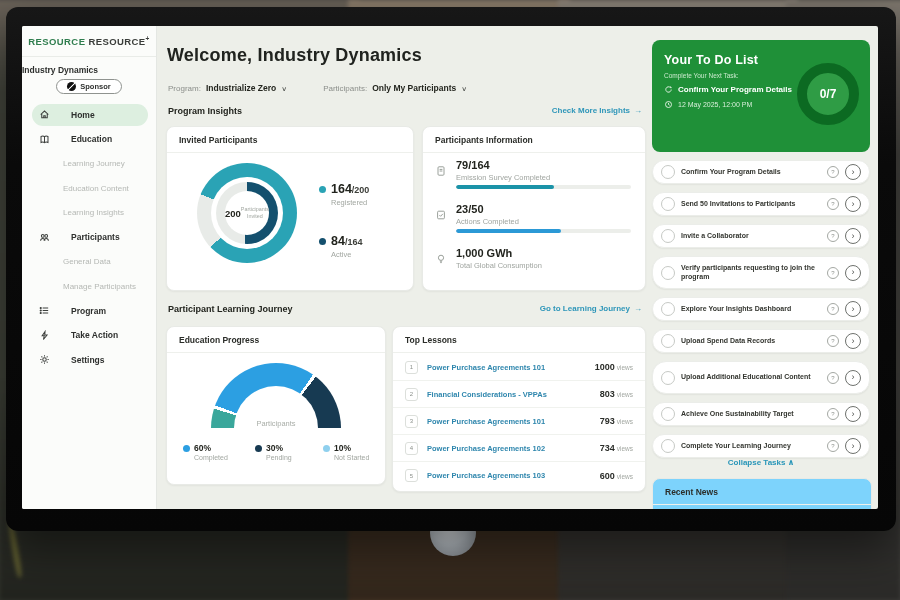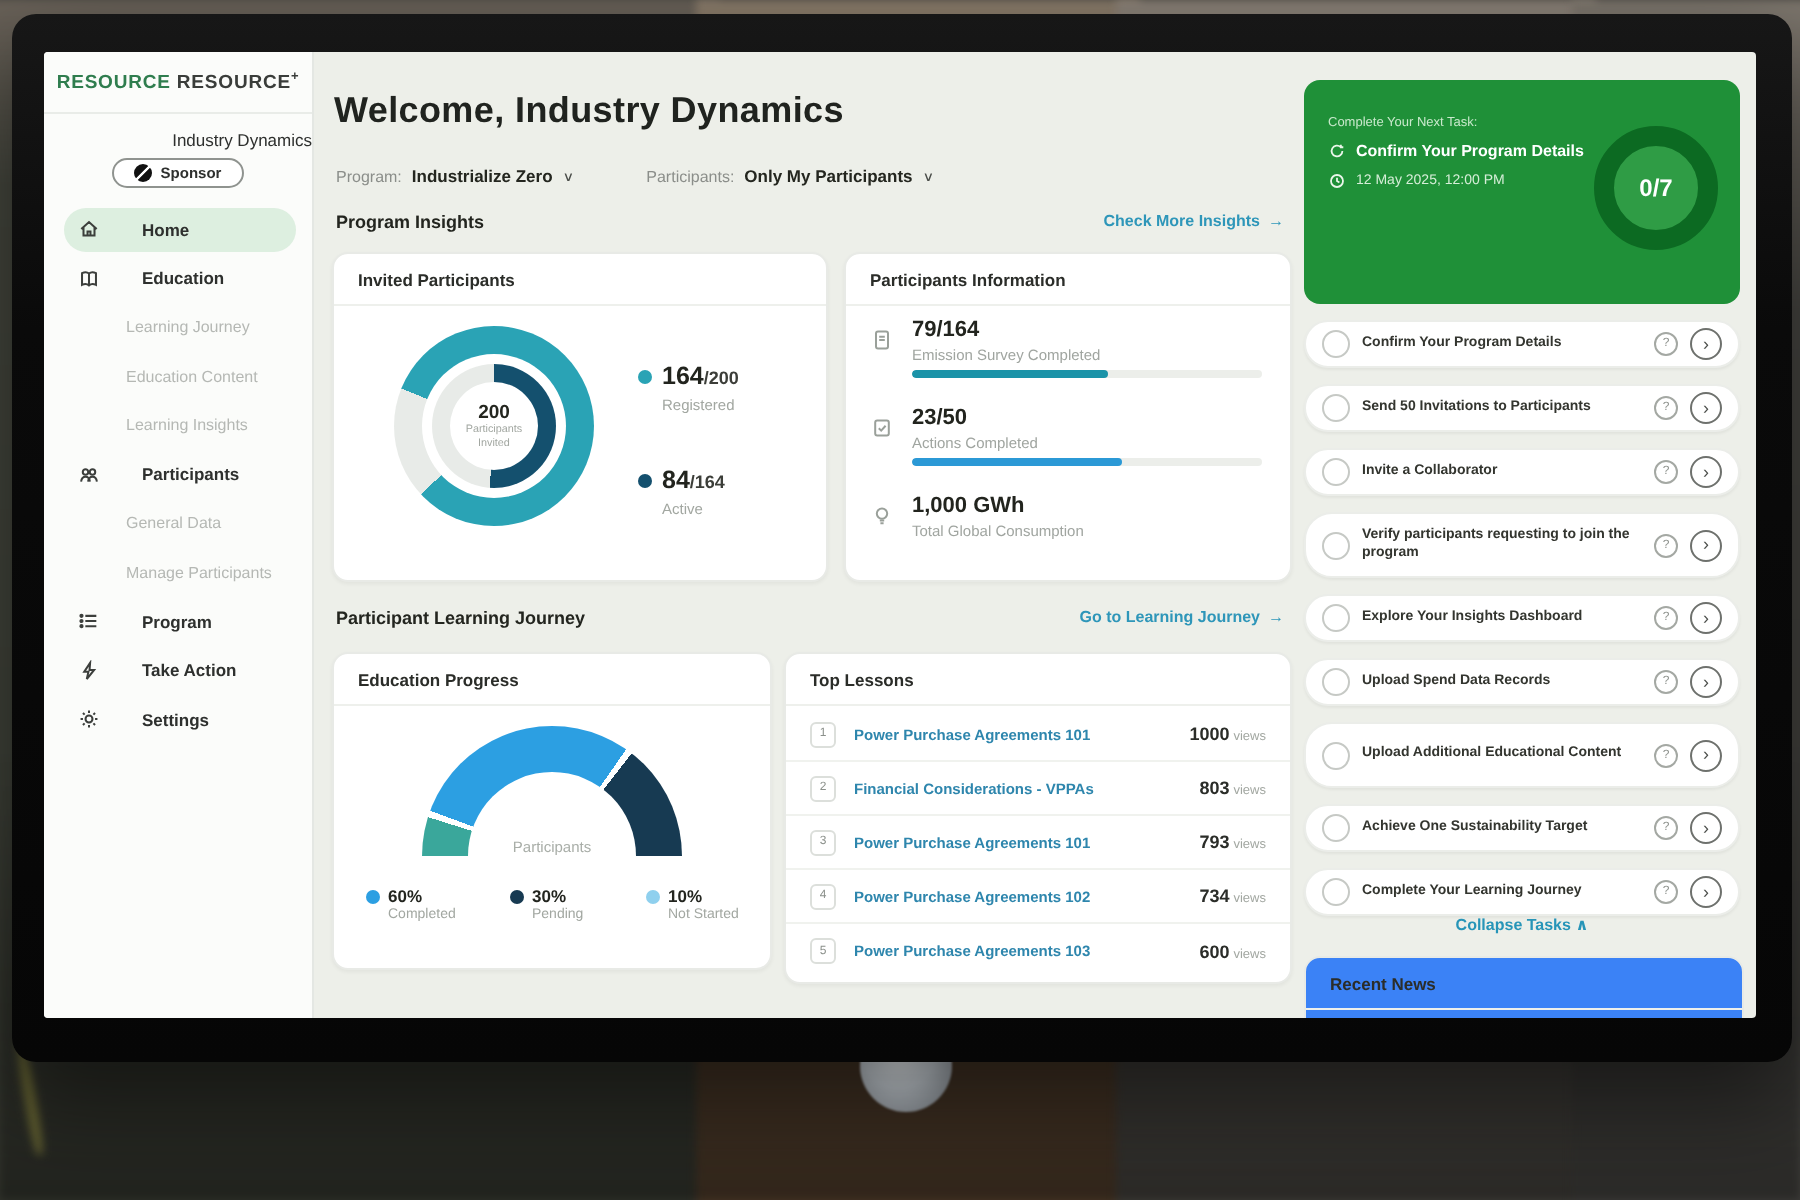--- a/index.html
+++ b/index.html
@@ -23,21 +23,21 @@
       background:linear-gradient(180deg,#171717 0%,#0a0a0a 30%,#060606 100%);
       box-shadow:0 20px 45px rgba(0,0,0,.5);}
   .screen{position:absolute;left:22px;top:26px;width:856px;height:483px;background:#edefe9;z-index:3;overflow:hidden;border-radius:2px;}
 
   
   .sidebar{position:absolute;left:0;top:0;width:134px;height:483px;background:#fbfcfa;border-right:1px solid #e4e7e3;}
   .brand{position:absolute;top:9px;left:0;width:134px;text-align:center;font-size:9.5px;font-weight:800;letter-spacing:.4px;color:#3a3d3a;}
   .brand .g{color:#2f7d4e;}
   .brand sup{font-size:6.5px;}
   .side-divider{position:absolute;top:30px;left:0;width:134px;border-top:1px solid #e9ece8;}
-  .org{position:absolute;top:39px;left:0;width:134px;text-align:right;font-size:8.5px;font-weight:400;color:#2e302e;}
+  .org{position:absolute;top:39px;left:0;width:134px;text-align:left;font-size:8.5px;font-weight:700;color:#2e302e;}
   .sponsor-wrap{position:absolute;top:53px;left:0;width:134px;display:flex;justify-content:center;}
   .sponsor{display:flex;align-items:center;gap:4px;border:1px solid #8f938f;border-radius:10px;padding:2px 10px;background:#fff;cursor:pointer;}
   .sponsor-ico{width:9px;height:9px;border-radius:50%;background:linear-gradient(135deg,#111 44%,#fff 46%,#fff 54%,#111 56%);}
   .sponsor span.t{font-size:7.5px;font-weight:700;color:#2e302e;}
   .nav{position:absolute;top:78px;left:0;width:134px;}
   .nav-item{display:flex;align-items:center;gap:21px;height:21.5px;margin:0 8px 3px 10px;padding-left:7px;
             font-size:8.5px;font-weight:700;color:#2e302e;cursor:pointer;border-radius:12px;}
   .nav-item.sub{padding-left:31px;font-size:8px;font-weight:500;color:#b5b8b4;}
   .nav-item.active{background:#ddefe0;}
   .nav-ico{width:11px;height:11px;display:inline-flex;color:#3c3f3c;flex:0 0 auto;}
@@ -56,21 +56,21 @@
 
   
   .card{position:absolute;background:#fff;border:1px solid #e8eae6;border-radius:8px;box-shadow:0 1px 2px rgba(0,0,0,.05);}
   .card-title{font-size:8.5px;font-weight:800;color:#2b2d29;padding:8px 12px 7px;border-bottom:1px solid #eef0ec;}
 
   
   .donut-outer{position:absolute;left:30px;top:36px;width:100px;height:100px;border-radius:50%;}
   .donut-outer::after{content:"";position:absolute;left:14px;top:14px;width:72px;height:72px;border-radius:50%;background:#fff;}
   .donut-inner{position:absolute;left:49px;top:55px;width:62px;height:62px;border-radius:50%;z-index:2;}
   .donut-inner::after{content:"";position:absolute;left:9px;top:9px;width:44px;height:44px;border-radius:50%;background:#fff;}
-  .donut-center{position:absolute;left:58px;top:64px;width:44px;height:44px;z-index:3;display:flex;flex-direction:column;align-items:center;justify-content:center;text-align:center;}
+  .donut-center{position:absolute;left:58px;top:64px;width:44px;height:44px;z-index:3;display:flex;flex-direction:row;align-items:center;justify-content:center;text-align:center;}
   .donut-center .v{font-size:9.5px;font-weight:800;color:#24261f;}
   .donut-center .l{font-size:5.4px;color:#a2a7a1;line-height:1.25;width:38px;}
   .dlegend{position:absolute;left:152px;}
   .dlegend .dot{width:7px;height:7px;border-radius:50%;display:inline-block;margin-right:5px;}
   .dlegend .big{font-size:12.5px;font-weight:800;color:#22241e;}
   .dlegend .small{font-size:9px;font-weight:700;color:#3c3e39;}
   .dlegend .lab{font-size:7.5px;color:#a2a7a1;margin-left:12px;margin-top:1px;}
 
   
   .metric-ico{position:absolute;left:12px;width:12px;height:12px;color:#9aa09a;}
@@ -111,21 +111,21 @@
 
   .tasks{position:absolute;left:630px;top:134px;width:218px;}
   .todo-row{background:#fff;border:1px solid #ebede9;border-radius:14px;box-shadow:0 1px 1.5px rgba(0,0,0,.05);
             display:flex;align-items:center;height:24px;margin-bottom:8px;padding:0 8px;box-sizing:border-box;cursor:pointer;}
   .todo-row.tall{height:33px;}
   .chk{width:12px;height:12px;border:1.4px solid #c6c9c5;border-radius:50%;flex:0 0 auto;background:#fff;}
   .todo-lab{flex:1;font-size:7px;font-weight:700;color:#33352f;line-height:1.25;padding:0 6px;}
   .qmark{width:10px;height:10px;border:1px solid #a4a8a3;border-radius:50%;color:#8d918c;font-size:6px;display:flex;align-items:center;justify-content:center;flex:0 0 auto;margin-right:6px;}
   .chevbtn{width:14px;height:14px;border:1.4px solid #6e716d;border-radius:50%;color:#4c4f4b;font-size:9px;display:flex;align-items:center;justify-content:center;flex:0 0 auto;line-height:1;}
   .collapse{position:absolute;left:630px;top:432px;width:218px;text-align:center;font-size:8px;font-weight:800;color:#2795b8;cursor:pointer;}
-  .news{position:absolute;left:630px;top:452px;width:218px;height:40px;background:#3b82f6;border:1px solid #e8eae6;border-radius:8px 8px 0 0;}
+  .news{position:absolute;left:630px;top:452px;width:218px;height:40px;background:#7dd3fc;border:1px solid #e8eae6;border-radius:8px 8px 0 0;}
 </style>
 </head>
 <body>
 
 <div class="room">
   <div class="room-left"></div>
   <div class="room-center"></div>
   <div class="room-right"></div>
   <div class="room-farright"></div>
   <div class="room-bottomshade"></div>
@@ -342,20 +342,21 @@
       <span class="views-wrap"><b>734</b><span>views</span></span>
     </div>
     <div class="lesson-row" style="top:135px;">
       <span class="rank">5</span>
       <span class="lesson-link">Power Purchase Agreements 103</span>
       <span class="views-wrap"><b>600</b><span>views</span></span>
     </div>
   </div>
 
   <div class="todo-green">
+    <div class="t">Your To Do List</div>
     <div class="s">Complete Your Next Task:</div>
     <div class="task">
       <span class="wico">
           <svg viewBox="0 0 12 12" fill="none" stroke="currentColor" stroke-width="1.2">
             <path d="M9.6 6a3.6 3.6 0 1 1-1.1-2.6"></path>
             <path d="M8.6 1.9v1.6h1.6"></path>
           </svg>
         </span>
       <span>Confirm Your Program Details</span>
     </div>

